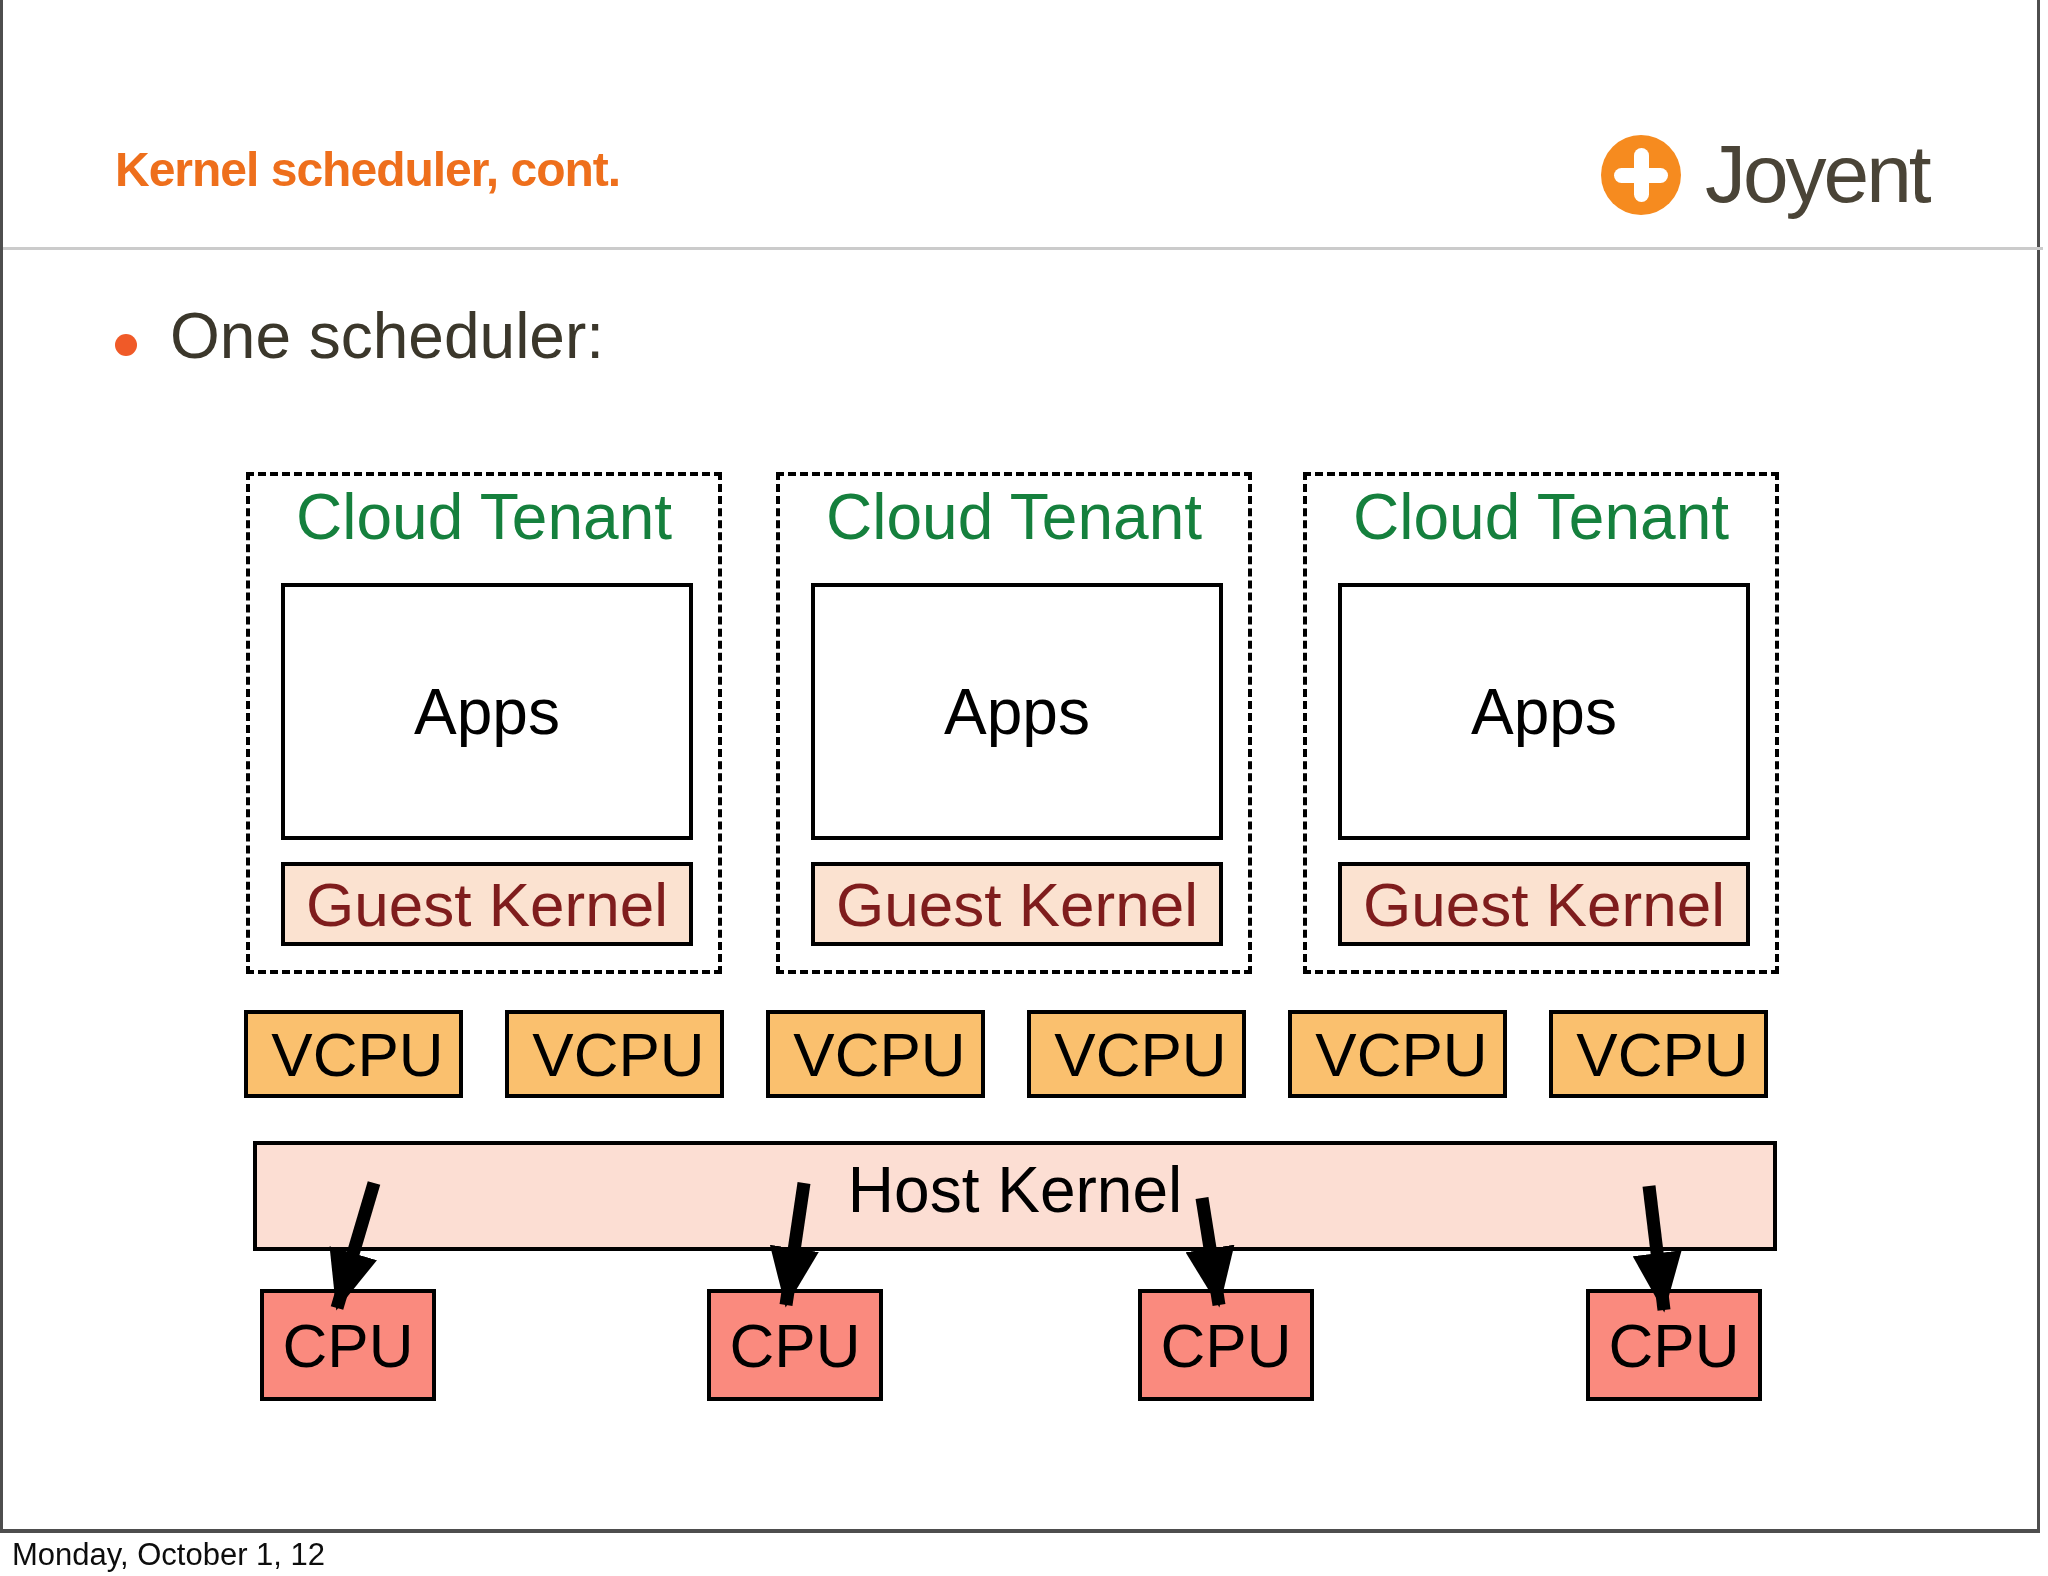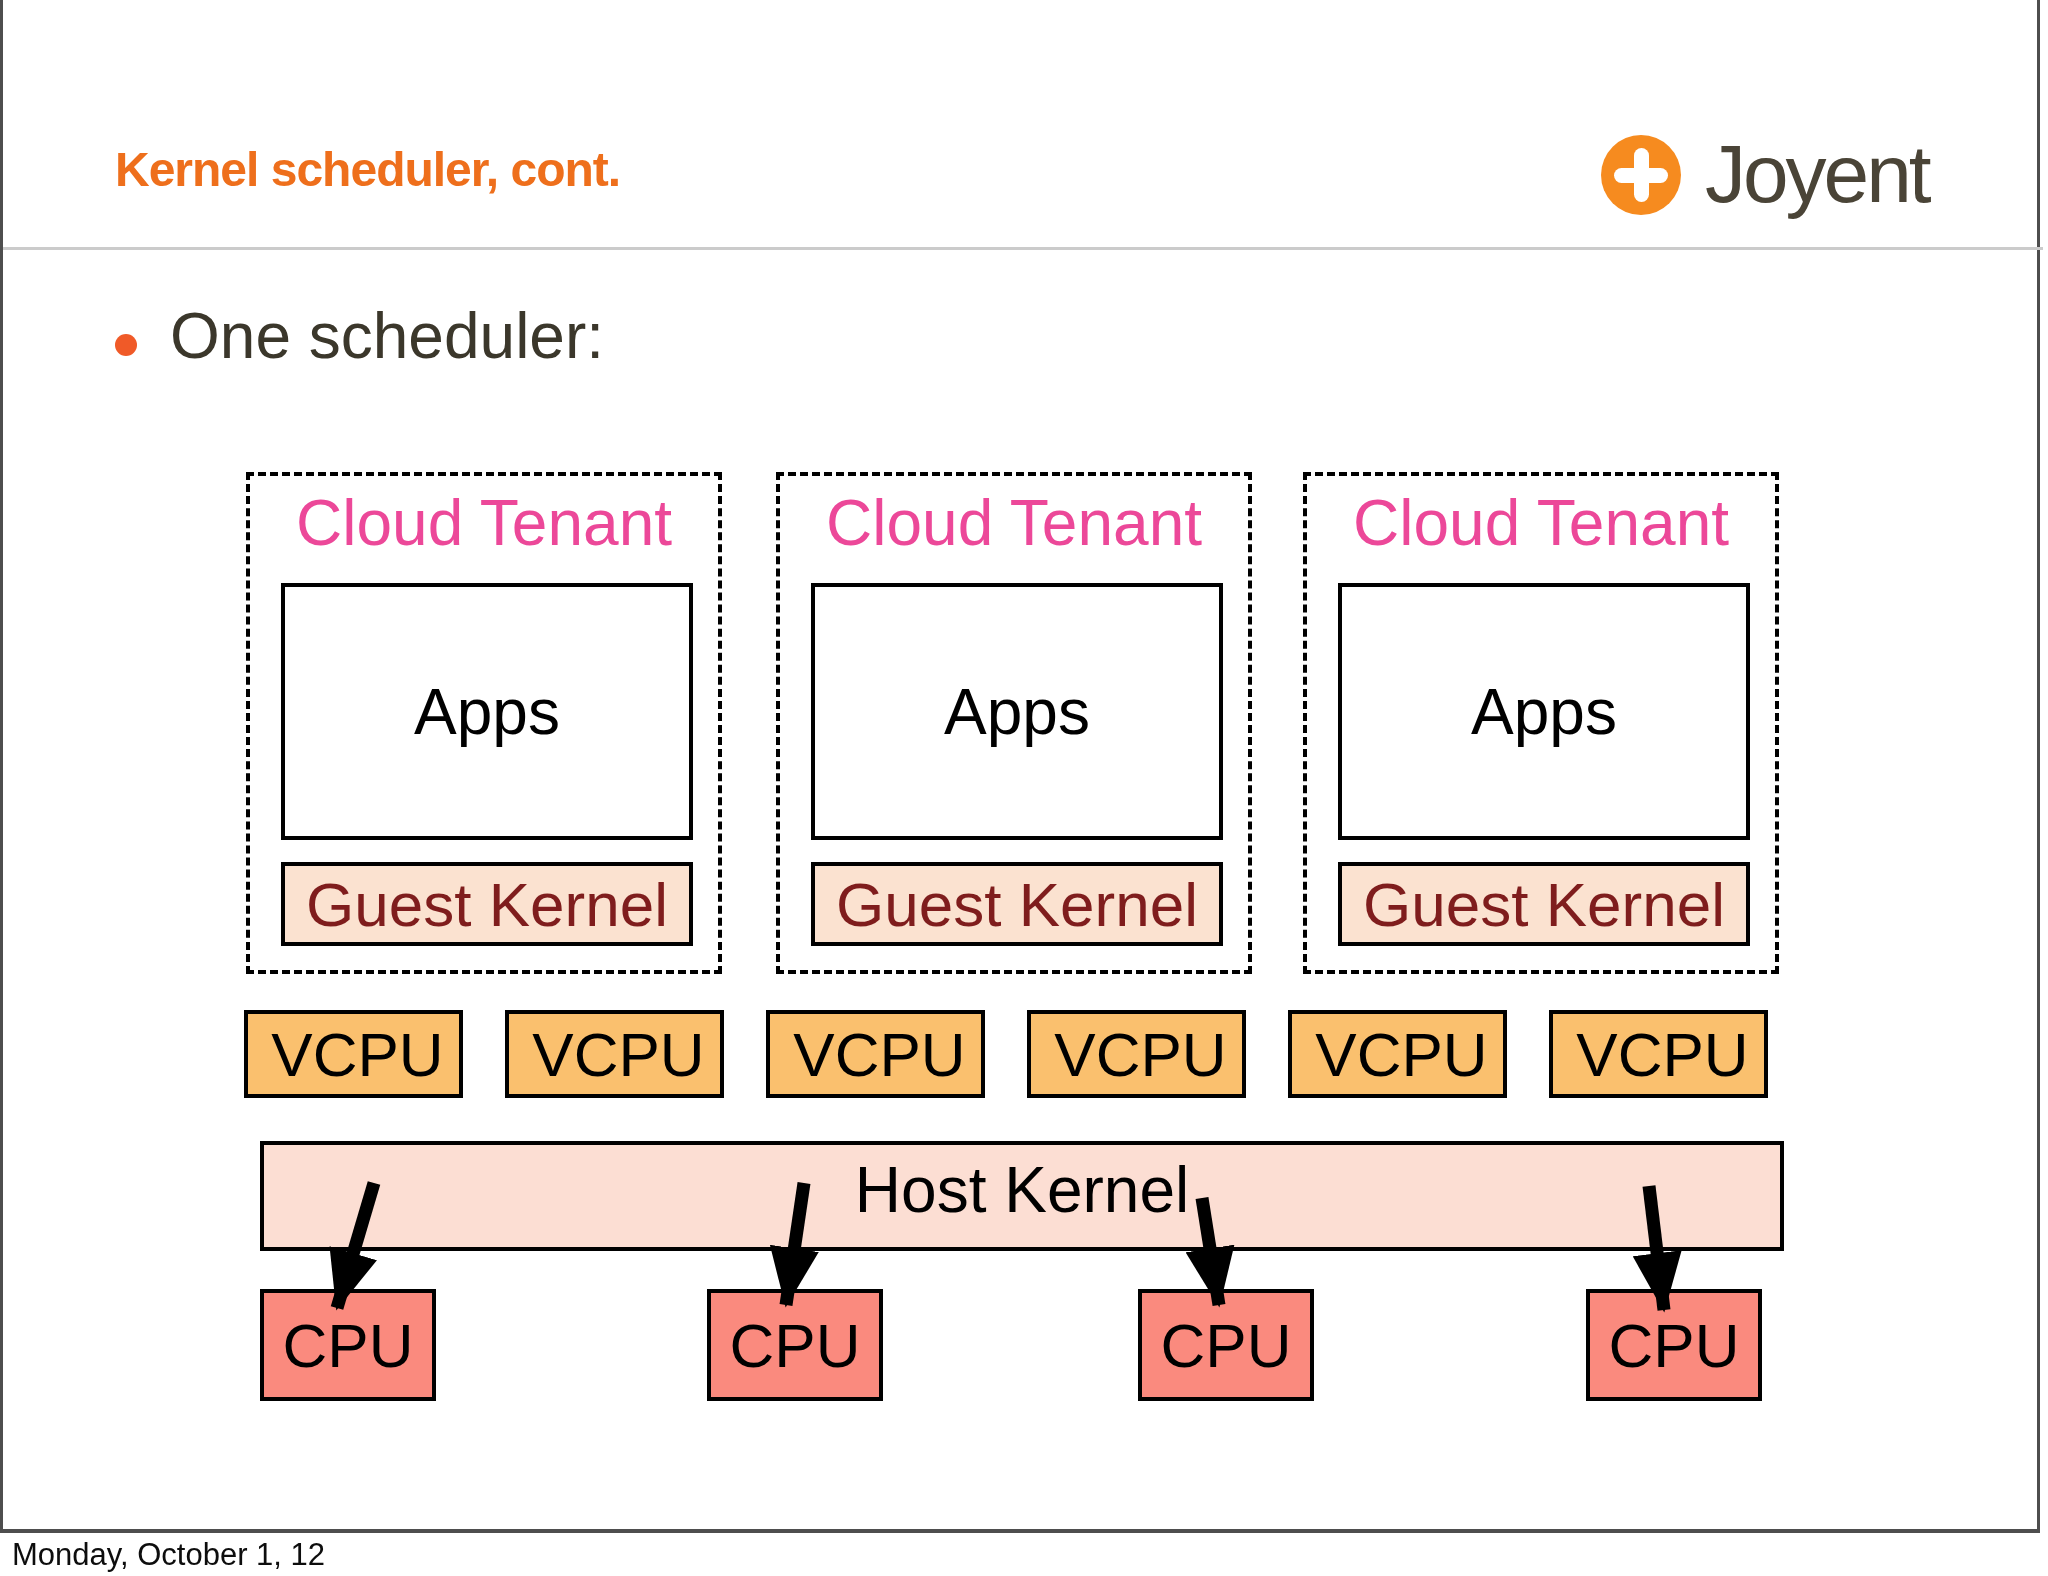--- a/index.html
+++ b/index.html
@@ -64,21 +64,21 @@
   .tenant {
     position:absolute; top:472px;
     width:476px; height:502px;
     border:4px dashed #000;
     box-sizing:border-box;
     background:#fff;
   }
   .tenant.t0 { left:243px; }
   .tenant.t1 { left:773px; }
   .tenant.t2 { left:1300px; }
-  .tenant-label { margin-top:10px; text-align:center; font-size:64px; color:#ec4899; }
+  .tenant-label { margin-top:4px; text-align:center; font-size:64px; color:#15803d; }
   .apps-box {
     position:absolute; left:31px; top:107px;
     width:412px; height:257px;
     border:4px solid #000; background:#fff;
     display:flex; align-items:center; justify-content:center;
     font-size:64px; color:#000; box-sizing:border-box;
   }
   .guest-box {
     position:absolute; left:31px; top:386px;
     width:412px; height:84px;
@@ -91,21 +91,21 @@
   .vcpu-row { position:absolute; left:241px; top:1010px; display:flex; gap:42px; }
   .vcpu {
     width:219px; height:88px;
     border:4px solid #000; background:var(--vcpu-fill);
     display:flex; align-items:center; justify-content:center;
     font-size:62px; color:#000; box-sizing:border-box; flex:0 0 auto;padding-left:8px;
   }
 
   
   .host-kernel {
-    position:absolute; left:257px; top:1141px;
+    position:absolute; left:250px; top:1141px;
     width:1524px; height:110px;
     border:4px solid #000; background:var(--host-fill);
     display:flex; align-items:center; justify-content:center;
     font-size:64px; color:#000; box-sizing:border-box;
     padding-bottom:12px;
   }
 
   
   .cpu {
     position:absolute; top:1289px;

